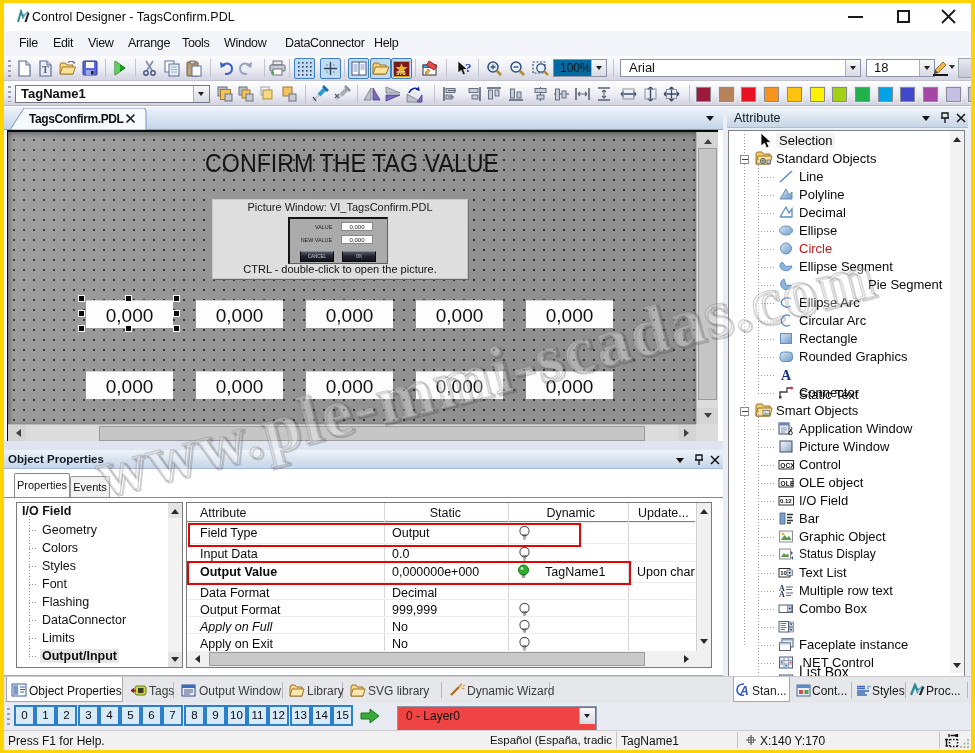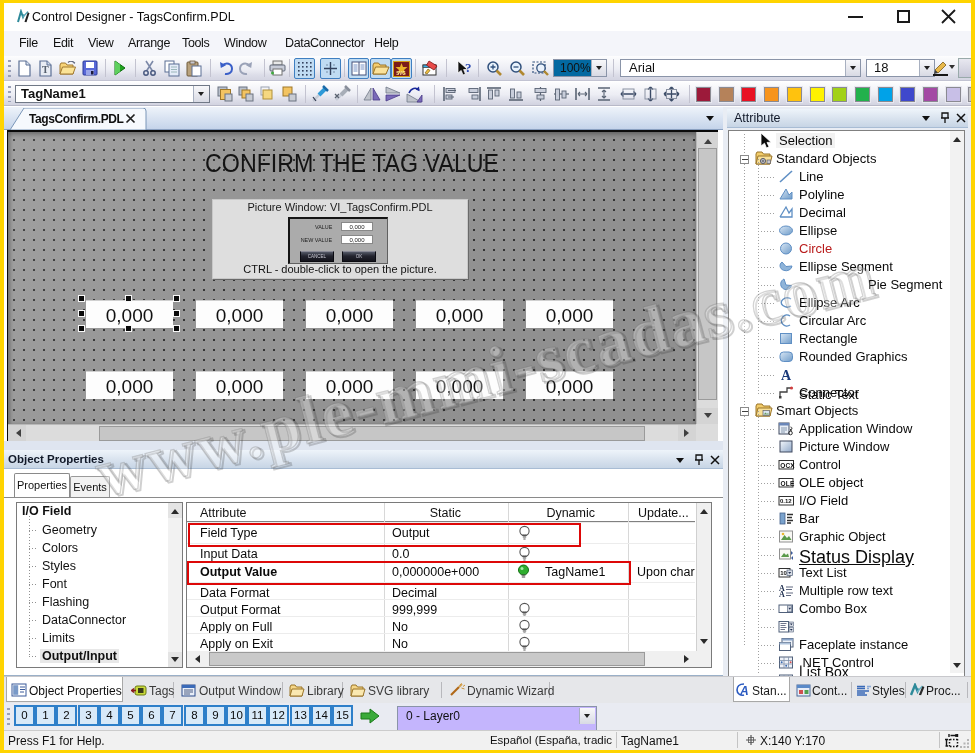--- a/index.html
+++ b/index.html
@@ -536,21 +536,21 @@
 <div class="abs" style="left:200px;top:586px;font-size:12.5px;color:#0a0a0a;">Data Format</div>
 <div class="abs" style="left:392px;top:586px;font-size:12.5px;color:#0a0a0a;">Decimal</div>
 <div class="abs" style="left:187px;top:582px;width:508px;height:1px;background:#ececec;"></div>
 <div class="abs" style="left:200px;top:603px;font-size:12.5px;color:#0a0a0a;">Output Format</div>
 <div class="abs" style="left:392px;top:603px;font-size:12.5px;color:#0a0a0a;">999,999</div>
 <div class="abs" style="left:518px;top:602px;"><svg width="13" height="16" viewBox="0 0 13 16">
       <circle cx="6.5" cy="6" r="4.6" fill="#fff" stroke="#555" stroke-width="1.1"></circle>
       <path d="M4.5 10 h4 M4.8 12 h3.4 M5.4 14 h2.2" stroke="#555" stroke-width="1.1" fill="none"></path>
     </svg></div>
 <div class="abs" style="left:187px;top:599px;width:508px;height:1px;background:#ececec;"></div>
-<div class="abs" style="left:200px;top:620px;font-size:12.5px;color:#0a0a0a;">Apply on Full</div>
+<div class="abs" style="left:200px;top:620px;font-size:12.5px;color:#0a0a0a;font-style:italic;">Apply on Full</div>
 <div class="abs" style="left:392px;top:620px;font-size:12.5px;color:#0a0a0a;">No</div>
 <div class="abs" style="left:518px;top:619px;"><svg width="13" height="16" viewBox="0 0 13 16">
       <circle cx="6.5" cy="6" r="4.6" fill="#fff" stroke="#555" stroke-width="1.1"></circle>
       <path d="M4.5 10 h4 M4.8 12 h3.4 M5.4 14 h2.2" stroke="#555" stroke-width="1.1" fill="none"></path>
     </svg></div>
 <div class="abs" style="left:187px;top:616px;width:508px;height:1px;background:#ececec;"></div>
 <div class="abs" style="left:200px;top:637px;font-size:12.5px;color:#0a0a0a;">Apply on Exit</div>
 <div class="abs" style="left:392px;top:637px;font-size:12.5px;color:#0a0a0a;">No</div>
 <div class="abs" style="left:518px;top:636px;"><svg width="13" height="16" viewBox="0 0 13 16">
       <circle cx="6.5" cy="6" r="4.6" fill="#fff" stroke="#555" stroke-width="1.1"></circle>
@@ -757,21 +757,21 @@
       <circle cx="5" cy="5" r="1.3" fill="#e8b830"></circle>
     </svg></div>
 <div class="abs" style="left:799px;top:529px;font-size:13px;color:#0a0a0a;">Graphic Object</div>
 <div class="abs" style="left:758px;top:555px;width:16px;height:1px;background-image:repeating-linear-gradient(90deg,#a0a0a0 0 1px,transparent 1px 3px);"></div>
 <div class="abs" style="left:778px;top:547px;"><svg width="17" height="15" viewBox="0 0 17 15">
       <rect x="1.5" y="2" width="11" height="10" fill="#f8f8f4" stroke="#909090"></rect>
       <path d="M3 10 L6 6 L8 8 L10 6.5 L11 10 Z" fill="#5a9a4a"></path>
       <path d="M13 4 l2 2 l-2 2 Z" fill="#3a5a9a"></path>
       <path d="M15 9 l-2 2 l2 2 Z" fill="#3a5a9a"></path>
     </svg></div>
-<div class="abs" style="left:799px;top:547px;font-size:18px;color:#0a0a0a;text-decoration:underline;">Status Display</div>
+<div class="abs" style="left:799px;top:547px;font-size:12px;color:#0a0a0a;">Status Display</div>
 <div class="abs" style="left:758px;top:573px;width:16px;height:1px;background-image:repeating-linear-gradient(90deg,#a0a0a0 0 1px,transparent 1px 3px);"></div>
 <div class="abs" style="left:778px;top:565px;"><svg width="17" height="15" viewBox="0 0 17 15">
       <rect x="1" y="3.5" width="11" height="8.5" fill="#fff" stroke="#303030"></rect>
       <text x="2.2" y="10.3" font-size="6" font-weight="bold" fill="#101010">10</text>
       <rect x="9" y="5" width="5.5" height="5.5" fill="#d8dce4" stroke="#50607a" stroke-width="0.7"></rect>
       <path d="M10.2 7 l1.5 2 l1.5 -2 Z" fill="#203050"></path>
     </svg></div>
 <div class="abs" style="left:799px;top:565px;font-size:13px;color:#0a0a0a;">Text List</div>
 <div class="abs" style="left:758px;top:591px;width:16px;height:1px;background-image:repeating-linear-gradient(90deg,#a0a0a0 0 1px,transparent 1px 3px);"></div>
 <div class="abs" style="left:778px;top:583px;"><svg width="17" height="15" viewBox="0 0 17 15">
@@ -915,21 +915,21 @@
 <div class="abs" style="left:205px;top:705px;width:21px;height:21px;background:#d8e9f8;border:2px solid #2e7fc9;font-size:11.5px;color:#0a0a0a;text-align:center;line-height:17px;">9</div>
 <div class="abs" style="left:226px;top:705px;width:21px;height:21px;background:#d8e9f8;border:2px solid #2e7fc9;font-size:11.5px;color:#0a0a0a;text-align:center;line-height:17px;">10</div>
 <div class="abs" style="left:247px;top:705px;width:21px;height:21px;background:#d8e9f8;border:2px solid #2e7fc9;font-size:11.5px;color:#0a0a0a;text-align:center;line-height:17px;">11</div>
 <div class="abs" style="left:268px;top:705px;width:21px;height:21px;background:#d8e9f8;border:2px solid #2e7fc9;font-size:11.5px;color:#0a0a0a;text-align:center;line-height:17px;">12</div>
 <div class="abs" style="left:290px;top:705px;width:21px;height:21px;background:#d8e9f8;border:2px solid #2e7fc9;font-size:11.5px;color:#0a0a0a;text-align:center;line-height:17px;">13</div>
 <div class="abs" style="left:311px;top:705px;width:21px;height:21px;background:#d8e9f8;border:2px solid #2e7fc9;font-size:11.5px;color:#0a0a0a;text-align:center;line-height:17px;">14</div>
 <div class="abs" style="left:332px;top:705px;width:21px;height:21px;background:#d8e9f8;border:2px solid #2e7fc9;font-size:11.5px;color:#0a0a0a;text-align:center;line-height:17px;">15</div>
 <svg class="abs" style="left:359px;top:708px;" width="22" height="16" viewBox="0 0 22 16">
     <path d="M2 5 H11 V1 L20 8 L11 15 V11 H2 Z" fill="#3aaa3a" stroke="#1a7a1a"></path>
   </svg>
-<div class="abs" style="left:397px;top:706px;width:200px;height:28px;background:#c4b5fd;border:1px solid #8a94a8;font-size:12px;color:#111;line-height:18px;padding-left:8px;">0 - Layer0<span style="position:absolute;right:1px;top:1px;width:16px;height:16px;background:linear-gradient(#f8f8fa,#d8dae4);border-left:1px solid #a8b0c0;">
+<div class="abs" style="left:397px;top:706px;width:200px;height:28px;background:#ef4444;border:1px solid #8a94a8;font-size:12px;color:#111;line-height:18px;padding-left:8px;">0 - Layer0<span style="position:absolute;right:1px;top:1px;width:16px;height:16px;background:linear-gradient(#f8f8fa,#d8dae4);border-left:1px solid #a8b0c0;">
       <i style="position:absolute;left:4px;top:6px;border:3.5px solid transparent;border-top:4px solid #202020;"></i>
     </span></div>
 <div class="abs" style="left:3px;top:730px;width:969px;height:20px;background:#f1f1f1;border-top:1px solid #cccccc;"></div>
 <div class="abs" style="left:8px;top:734px;font-size:12px;color:#111;">Press F1 for Help.</div>
 <div class="abs" style="left:616px;top:732px;width:1px;height:16px;background:#c4c4c4;"></div>
 <div class="abs" style="left:480px;top:734px;width:132px;text-align:right;white-space:nowrap;overflow:hidden;font-size:11.5px;color:#111;">Español (España, tradic</div>
 <div class="abs" style="left:621px;top:734px;font-size:12px;color:#111;">TagName1</div>
 <div class="abs" style="left:737px;top:732px;width:1px;height:16px;background:#c4c4c4;"></div>
 <svg class="abs" style="left:745px;top:734px;" width="12" height="12" viewBox="0 0 12 12">
     <path d="M6 1 V11 M1 6 H11" stroke="#555" stroke-width="1.2"></path>

